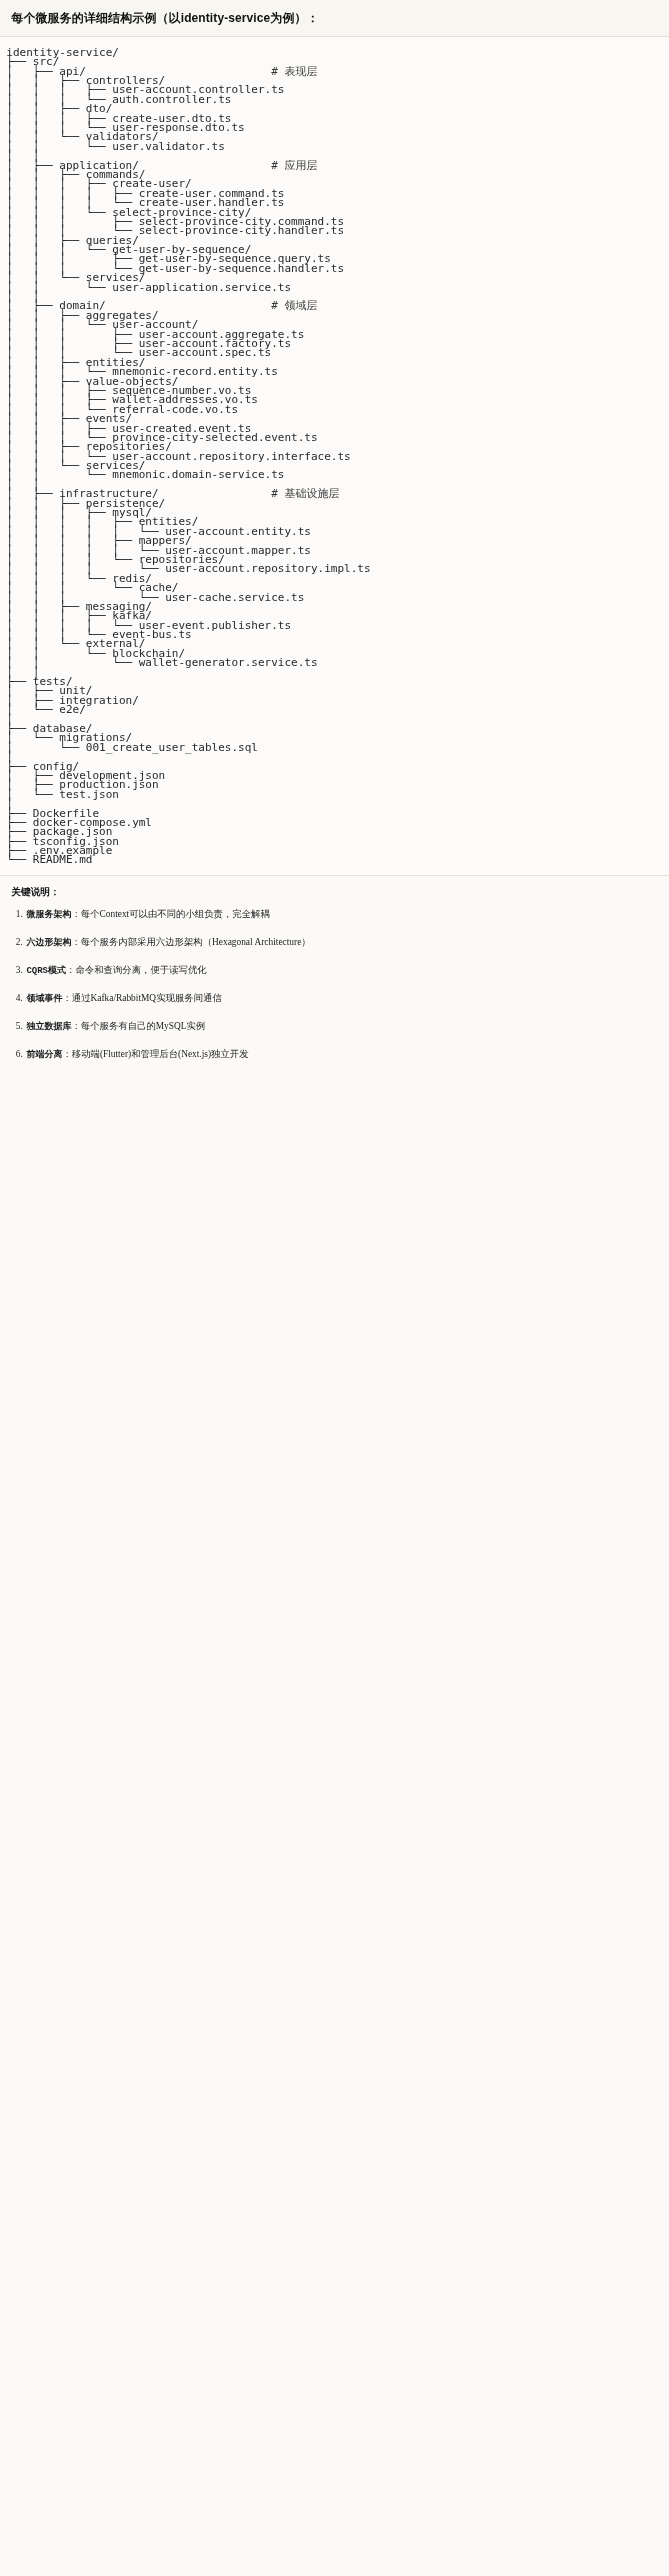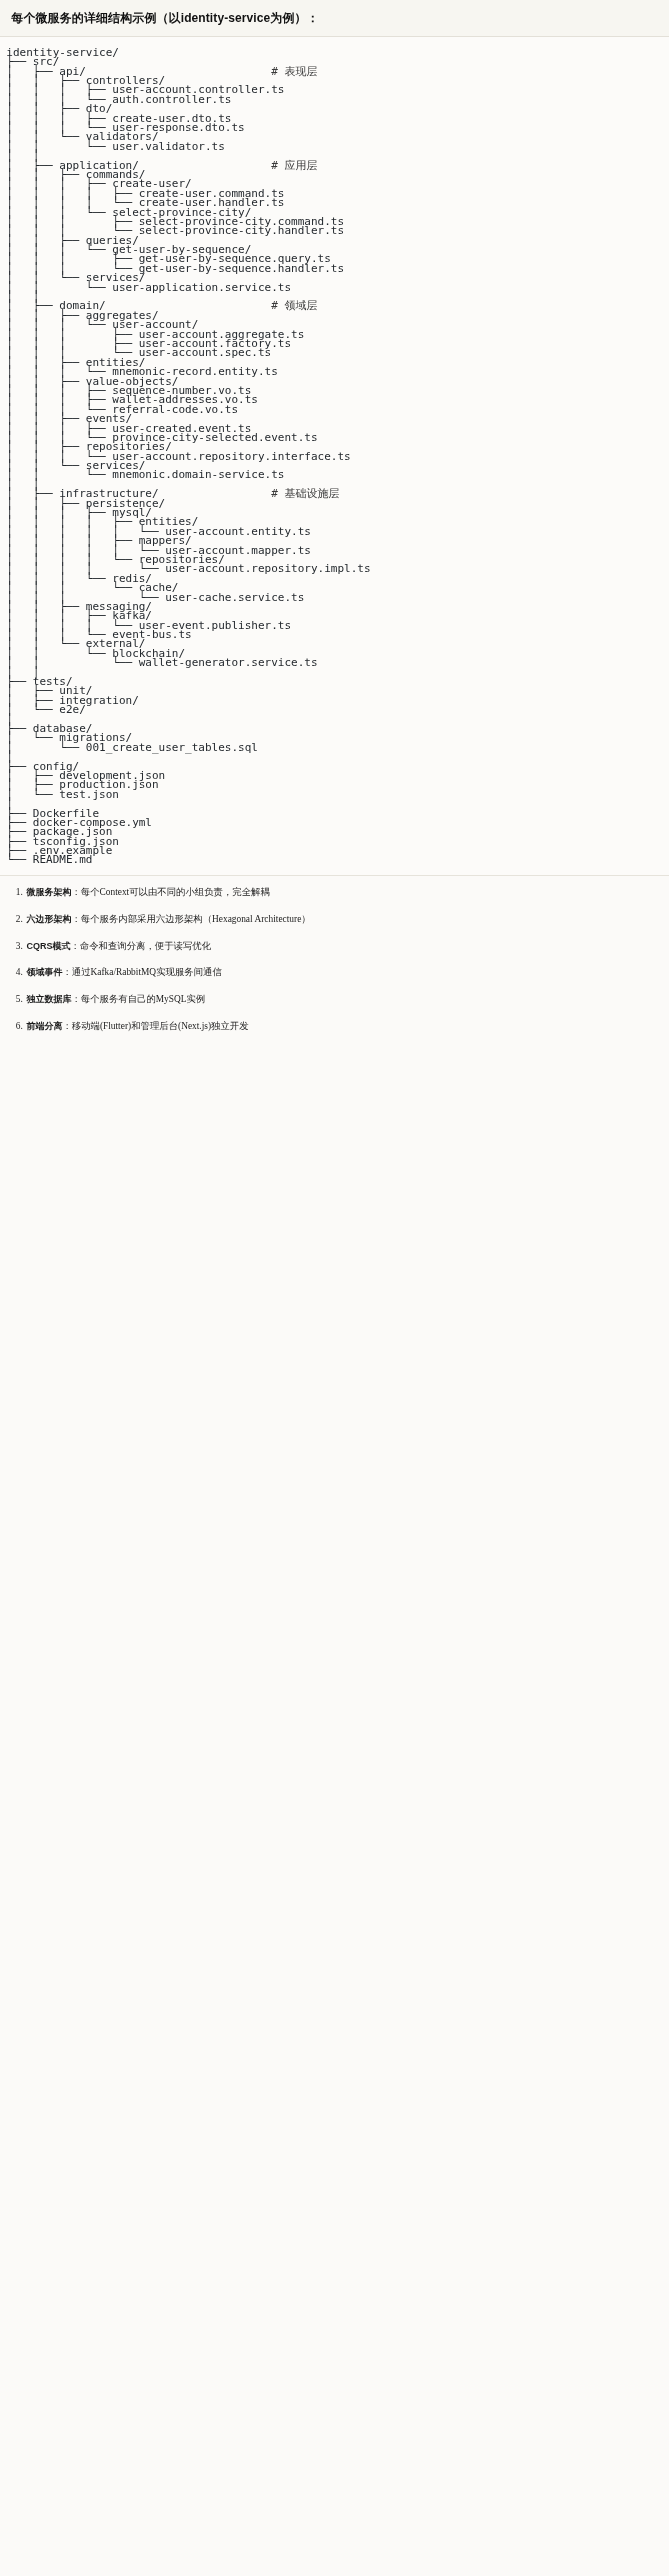--- a/index.html
+++ b/index.html
@@ -79,21 +79,21 @@
   }
   ol.note-list > li {
     font-size: 9.4px;
     line-height: 1.55;
     margin: 0 0 12px 0;
     color: #1c1c1c;
     padding-left: 1.3px;
   }
   ol.note-list > li .lead {
     font-weight: bold;
-    font-family: Liberation Sans, sans-serif;
+    font-family: Liberation Mono, monospace;
     font-size: 9px;
   }
   ol.note-list > li .body {
     font-family: "Liberation Serif", "DejaVu Serif", serif;
   }
   .closing {
     font-size: 9.4px;
     line-height: 1.6;
     color: #1c1c1c;
     margin: 5px 0 0 0;
@@ -105,20 +105,21 @@
 
 <div class="page">
 
   <h2 class="doc-heading">每个微服务的详细结构示例（以identity-service为例）：</h2>
 
   <div class="code-block">
     <pre class="tree" id="tree-pre"><span class="tree-line"><span class="path">identity-service/</span></span><span class="tree-line"><span class="path">├── src/</span></span><span class="tree-line"><span class="path">│   ├── api/</span>                            <span class="cmt"># 表现层</span></span><span class="tree-line"><span class="path">│   │   ├── controllers/</span></span><span class="tree-line"><span class="path">│   │   │   ├── user-account.controller.ts</span></span><span class="tree-line"><span class="path">│   │   │   └── auth.controller.ts</span></span><span class="tree-line"><span class="path">│   │   ├── dto/</span></span><span class="tree-line"><span class="path">│   │   │   ├── create-user.dto.ts</span></span><span class="tree-line"><span class="path">│   │   │   └── user-response.dto.ts</span></span><span class="tree-line"><span class="path">│   │   └── validators/</span></span><span class="tree-line"><span class="path">│   │       └── user.validator.ts</span></span><span class="tree-line"><span class="path">│   │</span></span><span class="tree-line"><span class="path">│   ├── application/</span>                    <span class="cmt"># 应用层</span></span><span class="tree-line"><span class="path">│   │   ├── commands/</span></span><span class="tree-line"><span class="path">│   │   │   ├── create-user/</span></span><span class="tree-line"><span class="path">│   │   │   │   ├── create-user.command.ts</span></span><span class="tree-line"><span class="path">│   │   │   │   └── create-user.handler.ts</span></span><span class="tree-line"><span class="path">│   │   │   └── select-province-city/</span></span><span class="tree-line"><span class="path">│   │   │       ├── select-province-city.command.ts</span></span><span class="tree-line"><span class="path">│   │   │       └── select-province-city.handler.ts</span></span><span class="tree-line"><span class="path">│   │   ├── queries/</span></span><span class="tree-line"><span class="path">│   │   │   └── get-user-by-sequence/</span></span><span class="tree-line"><span class="path">│   │   │       ├── get-user-by-sequence.query.ts</span></span><span class="tree-line"><span class="path">│   │   │       └── get-user-by-sequence.handler.ts</span></span><span class="tree-line"><span class="path">│   │   └── services/</span></span><span class="tree-line"><span class="path">│   │       └── user-application.service.ts</span></span><span class="tree-line"><span class="path">│   │</span></span><span class="tree-line"><span class="path">│   ├── domain/</span>                         <span class="cmt"># 领域层</span></span><span class="tree-line"><span class="path">│   │   ├── aggregates/</span></span><span class="tree-line"><span class="path">│   │   │   └── user-account/</span></span><span class="tree-line"><span class="path">│   │   │       ├── user-account.aggregate.ts</span></span><span class="tree-line"><span class="path">│   │   │       ├── user-account.factory.ts</span></span><span class="tree-line"><span class="path">│   │   │       └── user-account.spec.ts</span></span><span class="tree-line"><span class="path">│   │   ├── entities/</span></span><span class="tree-line"><span class="path">│   │   │   └── mnemonic-record.entity.ts</span></span><span class="tree-line"><span class="path">│   │   ├── value-objects/</span></span><span class="tree-line"><span class="path">│   │   │   ├── sequence-number.vo.ts</span></span><span class="tree-line"><span class="path">│   │   │   ├── wallet-addresses.vo.ts</span></span><span class="tree-line"><span class="path">│   │   │   └── referral-code.vo.ts</span></span><span class="tree-line"><span class="path">│   │   ├── events/</span></span><span class="tree-line"><span class="path">│   │   │   ├── user-created.event.ts</span></span><span class="tree-line"><span class="path">│   │   │   └── province-city-selected.event.ts</span></span><span class="tree-line"><span class="path">│   │   ├── repositories/</span></span><span class="tree-line"><span class="path">│   │   │   └── user-account.repository.interface.ts</span></span><span class="tree-line"><span class="path">│   │   └── services/</span></span><span class="tree-line"><span class="path">│   │       └── mnemonic.domain-service.ts</span></span><span class="tree-line"><span class="path">│   │</span></span><span class="tree-line"><span class="path">│   ├── infrastructure/</span>                 <span class="cmt"># 基础设施层</span></span><span class="tree-line"><span class="path">│   │   ├── persistence/</span></span><span class="tree-line"><span class="path">│   │   │   ├── mysql/</span></span><span class="tree-line"><span class="path">│   │   │   │   ├── entities/</span></span><span class="tree-line"><span class="path">│   │   │   │   │   └── user-account.entity.ts</span></span><span class="tree-line"><span class="path">│   │   │   │   ├── mappers/</span></span><span class="tree-line"><span class="path">│   │   │   │   │   └── user-account.mapper.ts</span></span><span class="tree-line"><span class="path">│   │   │   │   └── repositories/</span></span><span class="tree-line"><span class="path">│   │   │   │       └── user-account.repository.impl.ts</span></span><span class="tree-line"><span class="path">│   │   │   └── redis/</span></span><span class="tree-line"><span class="path">│   │   │       └── cache/</span></span><span class="tree-line"><span class="path">│   │   │           └── user-cache.service.ts</span></span><span class="tree-line"><span class="path">│   │   ├── messaging/</span></span><span class="tree-line"><span class="path">│   │   │   ├── kafka/</span></span><span class="tree-line"><span class="path">│   │   │   │   └── user-event.publisher.ts</span></span><span class="tree-line"><span class="path">│   │   │   └── event-bus.ts</span></span><span class="tree-line"><span class="path">│   │   └── external/</span></span><span class="tree-line"><span class="path">│   │       └── blockchain/</span></span><span class="tree-line"><span class="path">│   │           └── wallet-generator.service.ts</span></span><span class="tree-line"><span class="path">│   │</span></span><span class="tree-line"><span class="path">├── tests/</span></span><span class="tree-line"><span class="path">│   ├── unit/</span></span><span class="tree-line"><span class="path">│   ├── integration/</span></span><span class="tree-line"><span class="path">│   └── e2e/</span></span><span class="tree-line"><span class="path">│</span></span><span class="tree-line"><span class="path">├── database/</span></span><span class="tree-line"><span class="path">│   └── migrations/</span></span><span class="tree-line"><span class="path">│       └── 001_create_user_tables.sql</span></span><span class="tree-line"><span class="path">│</span></span><span class="tree-line"><span class="path">├── config/</span></span><span class="tree-line"><span class="path">│   ├── development.json</span></span><span class="tree-line"><span class="path">│   ├── production.json</span></span><span class="tree-line"><span class="path">│   └── test.json</span></span><span class="tree-line"><span class="path">│</span></span><span class="tree-line"><span class="path">├── Dockerfile</span></span><span class="tree-line"><span class="path">├── docker-compose.yml</span></span><span class="tree-line"><span class="path">├── package.json</span></span><span class="tree-line"><span class="path">├── tsconfig.json</span></span><span class="tree-line"><span class="path">├── .env.example</span></span><span class="tree-line"><span class="path">└── README.md</span></span></pre>
   </div>
 
   <div class="notes">
+    <div class="notes-title">关键说明：</div>
 
     <ol class="note-list" id="note-list">
         <li><span class="lead">微服务架构</span><span class="body">：每个Context可以由不同的小组负责，完全解耦</span></li>
         <li><span class="lead">六边形架构</span><span class="body">：每个服务内部采用六边形架构（Hexagonal Architecture）</span></li>
         <li><span class="lead">CQRS模式</span><span class="body">：命令和查询分离，便于读写优化</span></li>
         <li><span class="lead">领域事件</span><span class="body">：通过Kafka/RabbitMQ实现服务间通信</span></li>
         <li><span class="lead">独立数据库</span><span class="body">：每个服务有自己的MySQL实例</span></li>
         <li><span class="lead">前端分离</span><span class="body">：移动端(Flutter)和管理后台(Next.js)独立开发</span></li>
       </ol>
 

